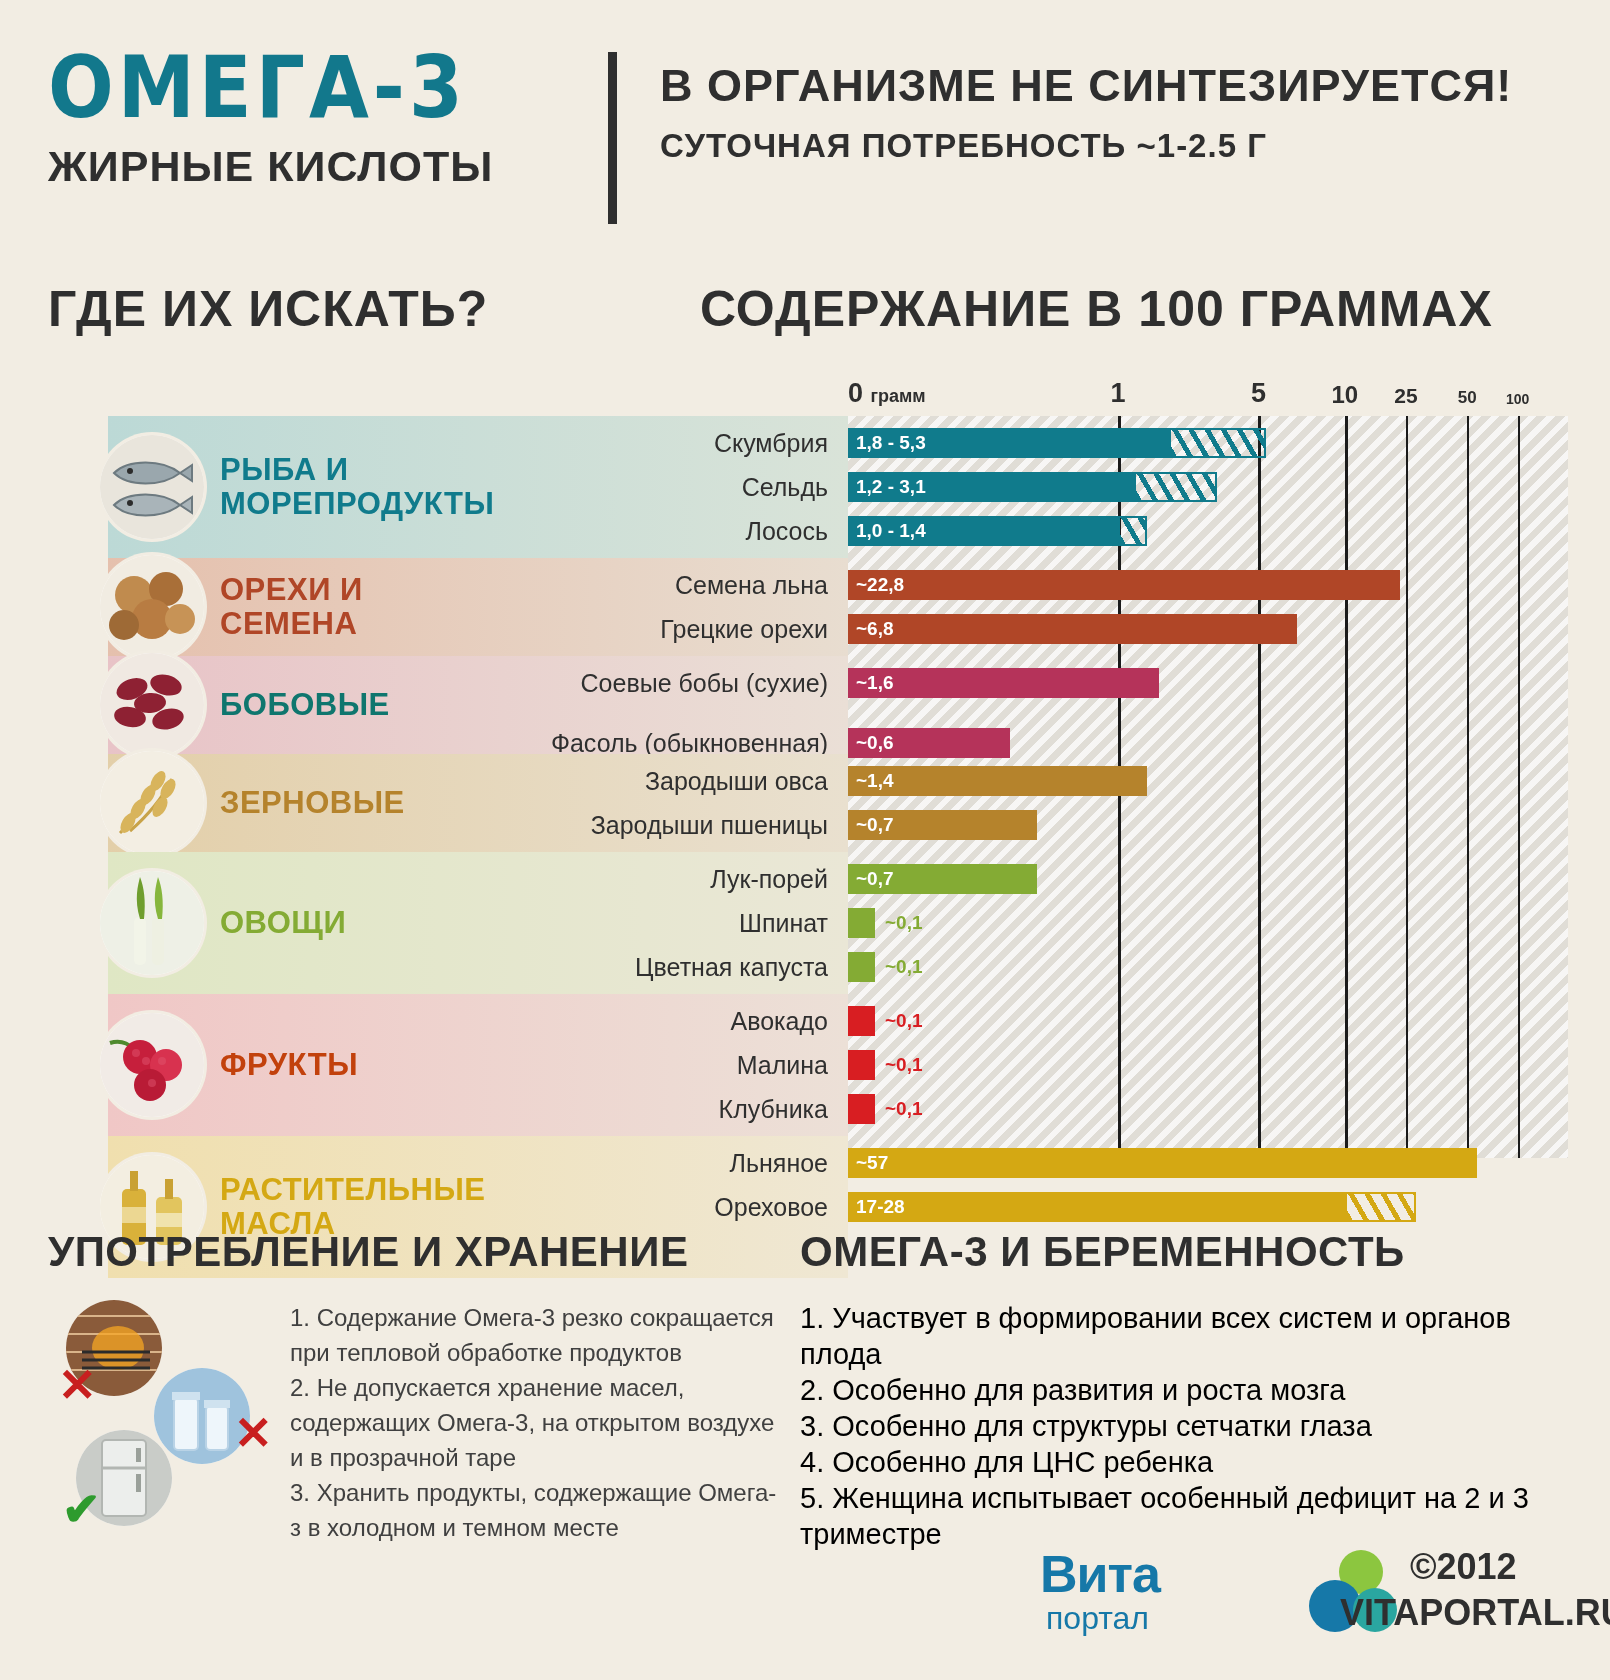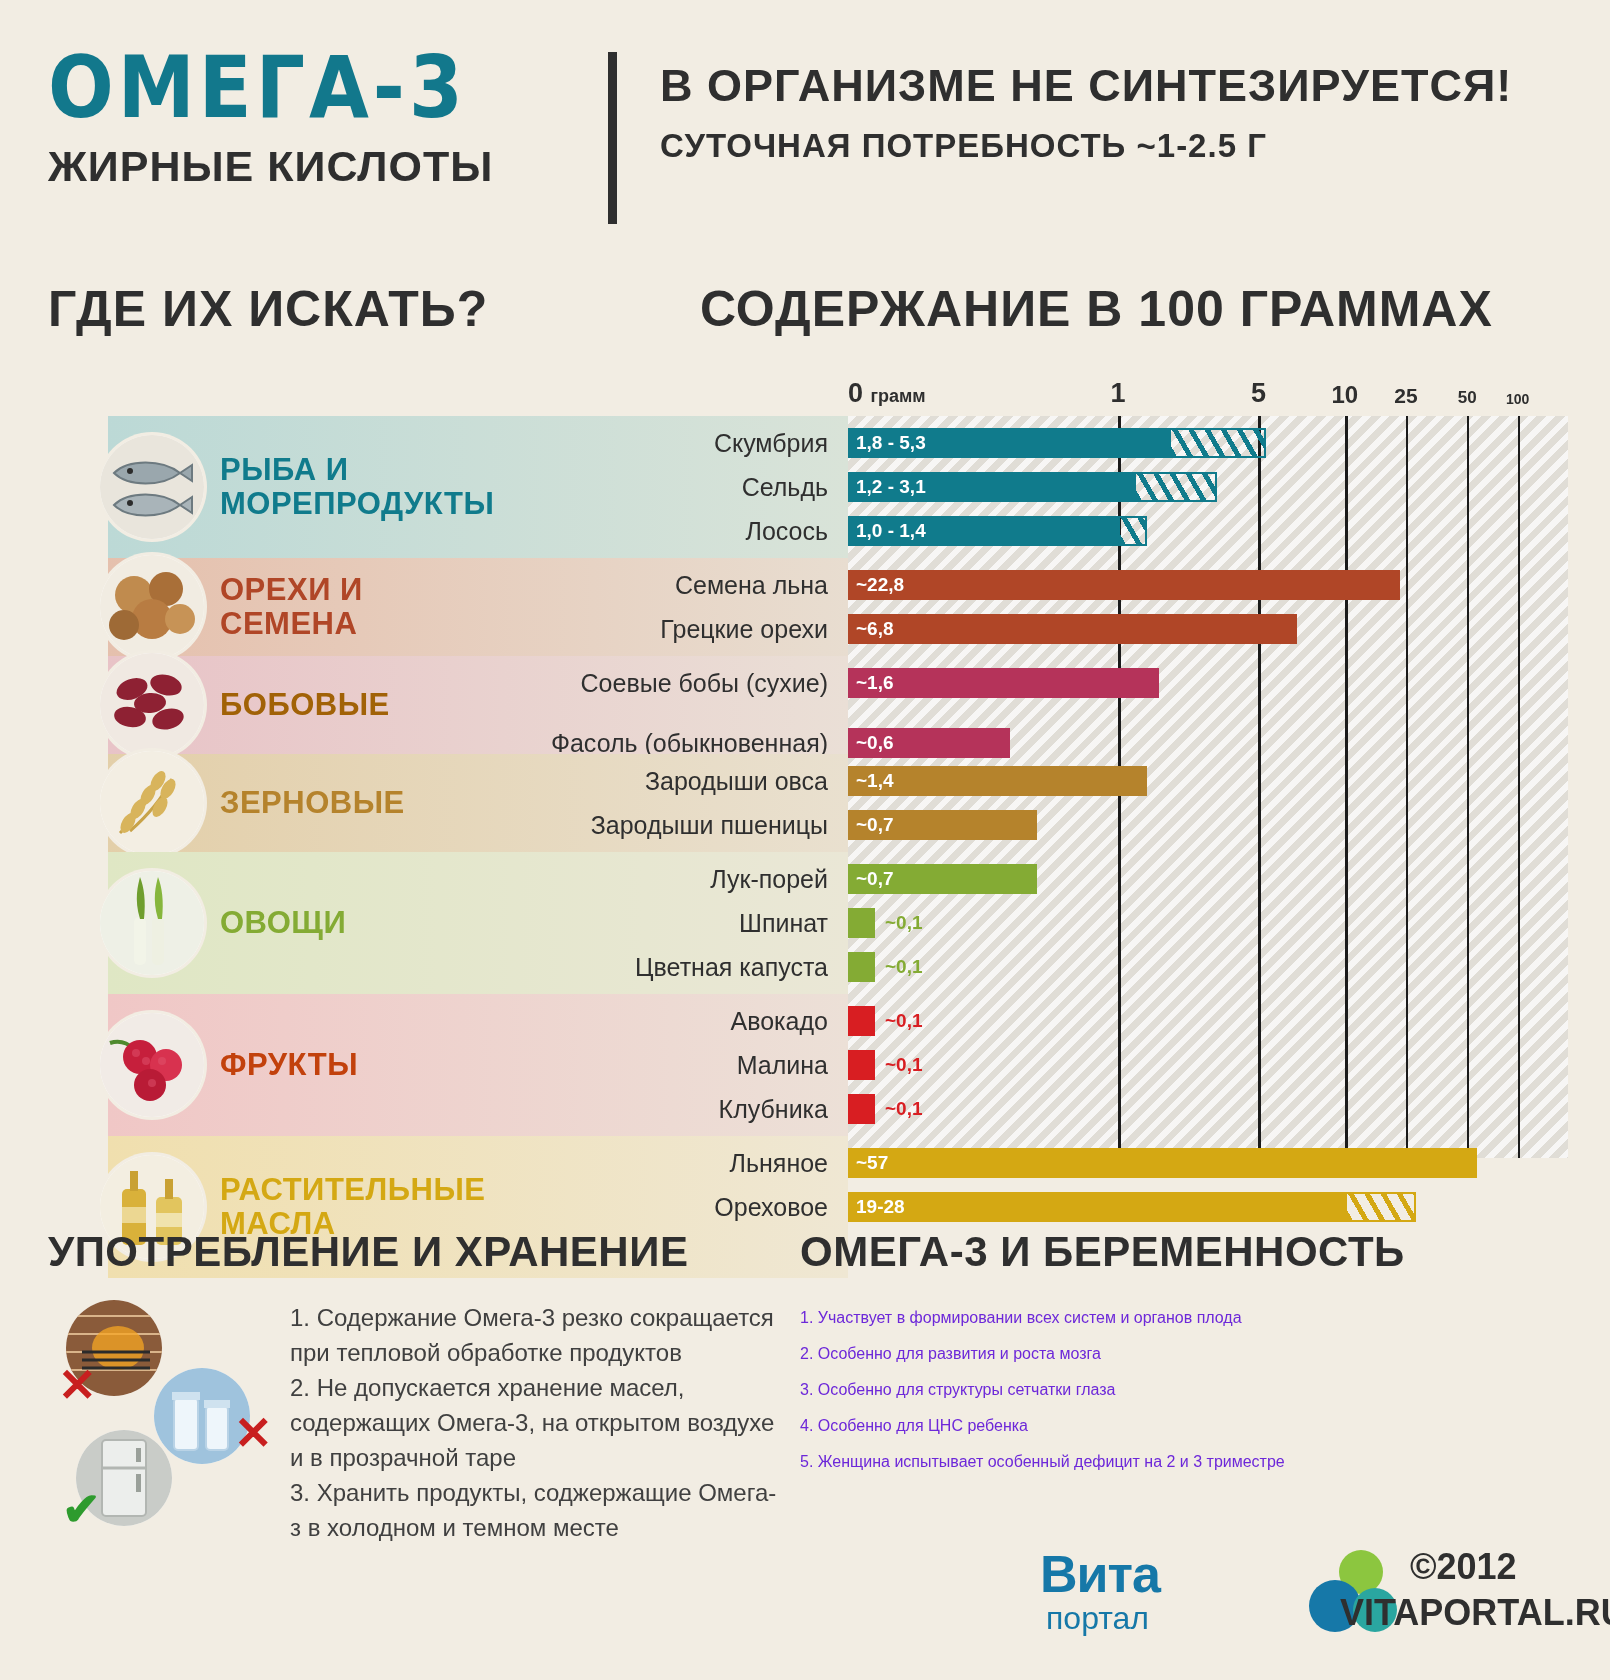--- a/index.html
+++ b/index.html
@@ -112,21 +112,21 @@
   .bot-title-r{
     position:absolute;left:800px;top:1228px;
     font-weight:bold;font-size:42px;letter-spacing:.5px;color:#2f2f2f;
   }
   .bot-left-text{
     position:absolute;left:290px;top:1300px;width:495px;
     font-size:24px;line-height:35px;color:#404040;
   }
   .bot-right-text{
     position:absolute;left:800px;top:1300px;width:780px;
-    font-size:16px;line-height:36px;color:#6d28d9;
+    font-size:29px;line-height:36px;color:#000000;
   }
   .bot-icons{position:absolute;left:58px;top:1300px;width:215px;height:240px;}
   .bot-ic{position:absolute;width:96px;height:96px;border-radius:50%;overflow:hidden;background:#fff;}
   .mark{position:absolute;font-size:46px;font-weight:bold;line-height:46px;}
   .mark.x{color:#c81f1f;}
   .mark.v{color:#2e9b2e;}
 
   
   .logo{position:absolute;left:1040px;top:1540px;width:530px;height:110px;}
   .logo .vita{
@@ -255,21 +255,21 @@
             <div class="grp-icon"><svg width="104" height="104" viewBox="0 0 104 104">
                 <rect width="104" height="104" fill="#f0e9e2"></rect>
                 <g fill="#8e2133">
                   <ellipse cx="32" cy="36" rx="16" ry="10" transform="rotate(-20 32 36)"></ellipse>
                   <ellipse cx="66" cy="32" rx="16" ry="10" transform="rotate(15 66 32)"></ellipse>
                   <ellipse cx="30" cy="64" rx="16" ry="10" transform="rotate(10 30 64)"></ellipse>
                   <ellipse cx="68" cy="66" rx="16" ry="10" transform="rotate(-15 68 66)"></ellipse>
                   <ellipse cx="50" cy="50" rx="16" ry="10" transform="rotate(-5 50 50)"></ellipse>
                 </g>
               </svg></div>
-            <div class="grp-label" style="color: #a16207;">БОБОВЫЕ</div>
+            <div class="grp-label" style="color: #0f766e;">БОБОВЫЕ</div>
             <div class="row" style="top: 5px;">
               <div class="row-name">Соевые бобы (сухие)</div>
               <div class="bar" style="color: rgb(181, 51, 90);">
                 <div class="solid" style="width: 311.001px; background: rgb(181, 51, 90);"></div>
                 <div class="bar-val inside">~1,6</div>
               </div>
             </div>
             <div class="row" style="top: 49px; margin-top: 16px;">
               <div class="row-name">Фасоль (обыкновенная)</div>
               <div class="bar" style="color: rgb(181, 51, 90);">
@@ -402,21 +402,21 @@
               <div class="bar" style="color: rgb(212, 168, 19);">
                 <div class="solid" style="width: 628.727px; background: rgb(212, 168, 19);"></div>
                 <div class="bar-val inside">~57</div>
               </div>
             </div>
             <div class="row" style="top: 49px;">
               <div class="row-name">Ореховое</div>
               <div class="bar" style="color: rgb(212, 168, 19);">
                 <div class="solid" style="width: 496.8px; background: rgb(212, 168, 19);"></div>
                 <div class="hatch" style="left: 496.8px; width: 71.2061px;"></div>
-                <div class="bar-val inside">19-28</div>
+                <div class="bar-val inside">17-28</div>
               </div>
             </div>
           </div>
         </div>
     </div>
   </div>
 
   <div class="bot-title-l">УПОТРЕБЛЕНИЕ И ХРАНЕНИЕ</div>
   <div class="bot-title-r">ОМЕГА-3 И БЕРЕМЕННОСТЬ</div>
 

